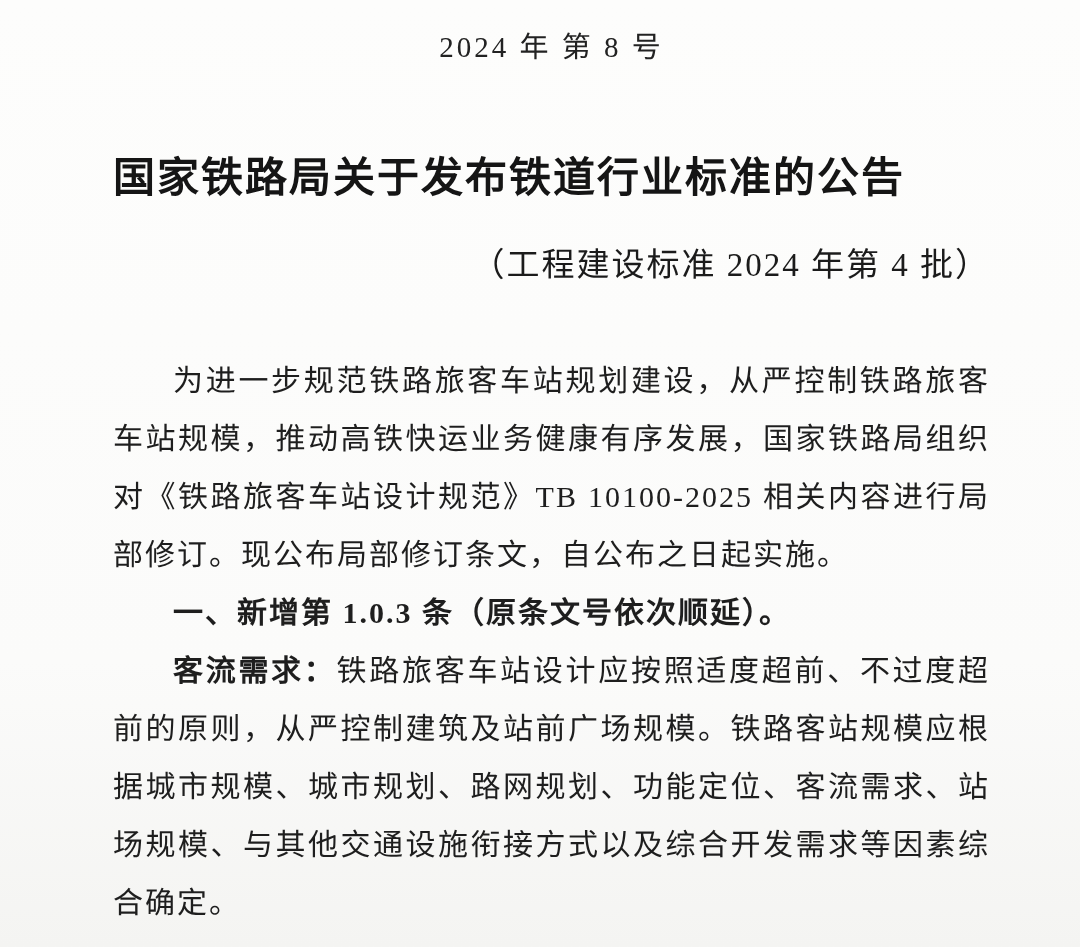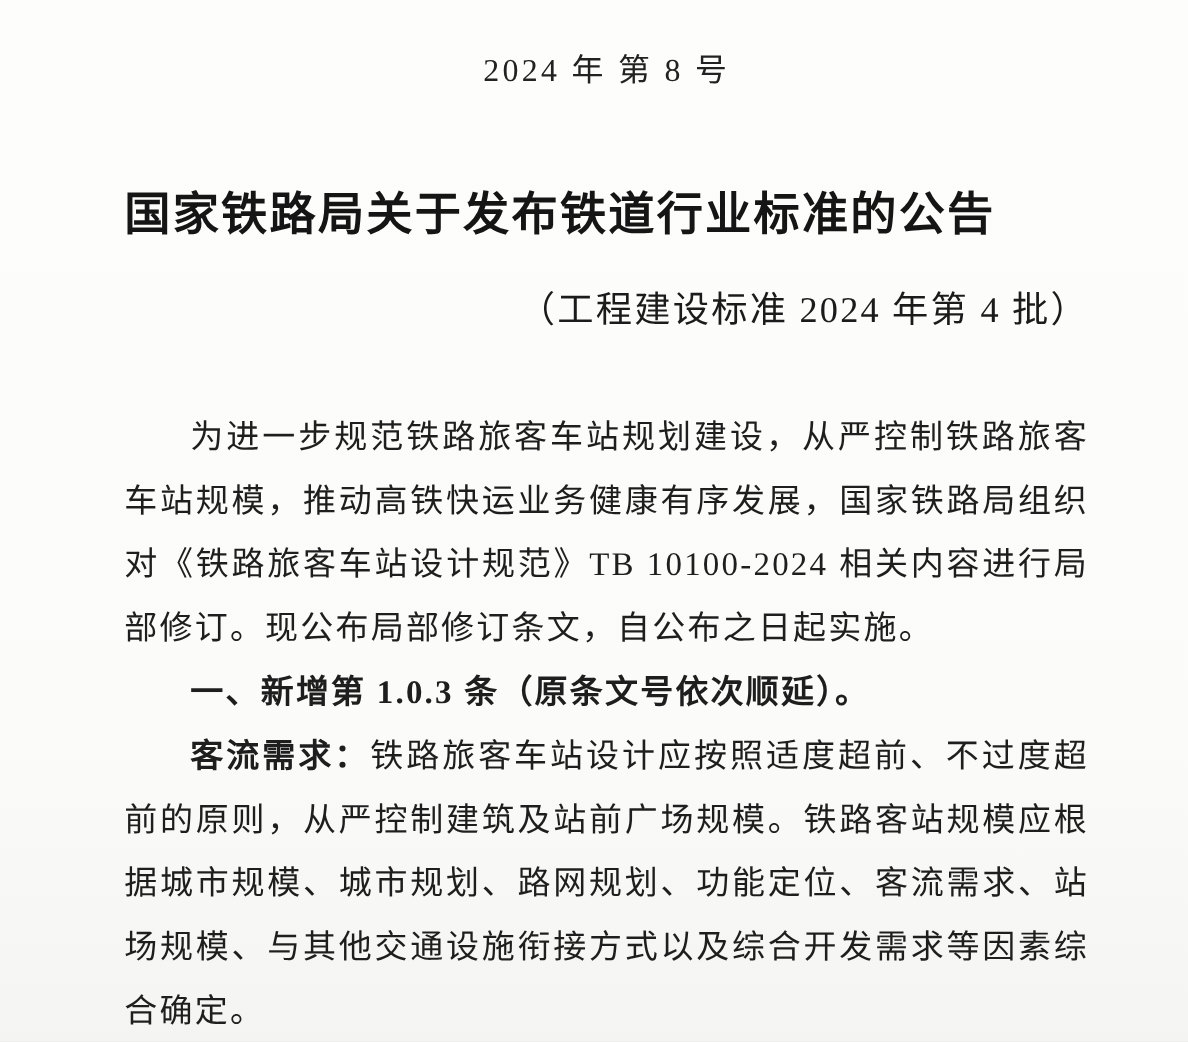--- a/index.html
+++ b/index.html
@@ -13,21 +13,21 @@
     color: #1c1c1c;
   }
 
   .page {
     position: relative;
     width: 1080px;
     height: 947px;
     margin: 0 auto;
     background: linear-gradient(180deg, #fdfdfc 0%, #fbfbfa 70%, #f4f4f2 100%);
     overflow: hidden;
-    padding: 40px 90px 40px 113px;
+    padding: 23px 90px 40px 113px;
   }
 
   .issue-no {
     text-align: center;
     font-size: 29px;
     letter-spacing: 3px;
     color: #222;
     margin-bottom: 78px;
     font-weight: 400;
   }
@@ -74,21 +74,21 @@
 <div class="page">
 
   <div class="issue-no">2024 年 第 8 号</div>
 
   <h1 class="doc-title">国家铁路局关于发布铁道行业标准的公告</h1>
 
   <div class="doc-subtitle">（工程建设标准 2024 年第 4 批）</div>
 
   <div class="doc-body">
 
-    <p>为进一步规范铁路旅客车站规划建设，从严控制铁路旅客车站规模，推动高铁快运业务健康有序发展，国家铁路局组织对《铁路旅客车站设计规范》TB 10100-2024 相关内容进行局部修订。现公布局部修订条文，自公布之日起实施。</p>
+    <p>为进一步规范铁路旅客车站规划建设，从严控制铁路旅客车站规模，推动高铁快运业务健康有序发展，国家铁路局组织对《铁路旅客车站设计规范》TB 10100-2025 相关内容进行局部修订。现公布局部修订条文，自公布之日起实施。</p>
 
     <p class="bold">一、新增第 1.0.3 条（原条文号依次顺延）。</p>
 
     <p><span class="bold">客流需求：</span><span>铁路旅客车站设计应按照适度超前、不过度超前的原则，从严控制建筑及站前广场规模。铁路客站规模应根据城市规模、城市规划、路网规划、功能定位、客流需求、站场规模、与其他交通设施衔接方式以及综合开发需求等因素综合确定。</span></p>
 
   </div>
 
 </div>
 
 </body></html>

